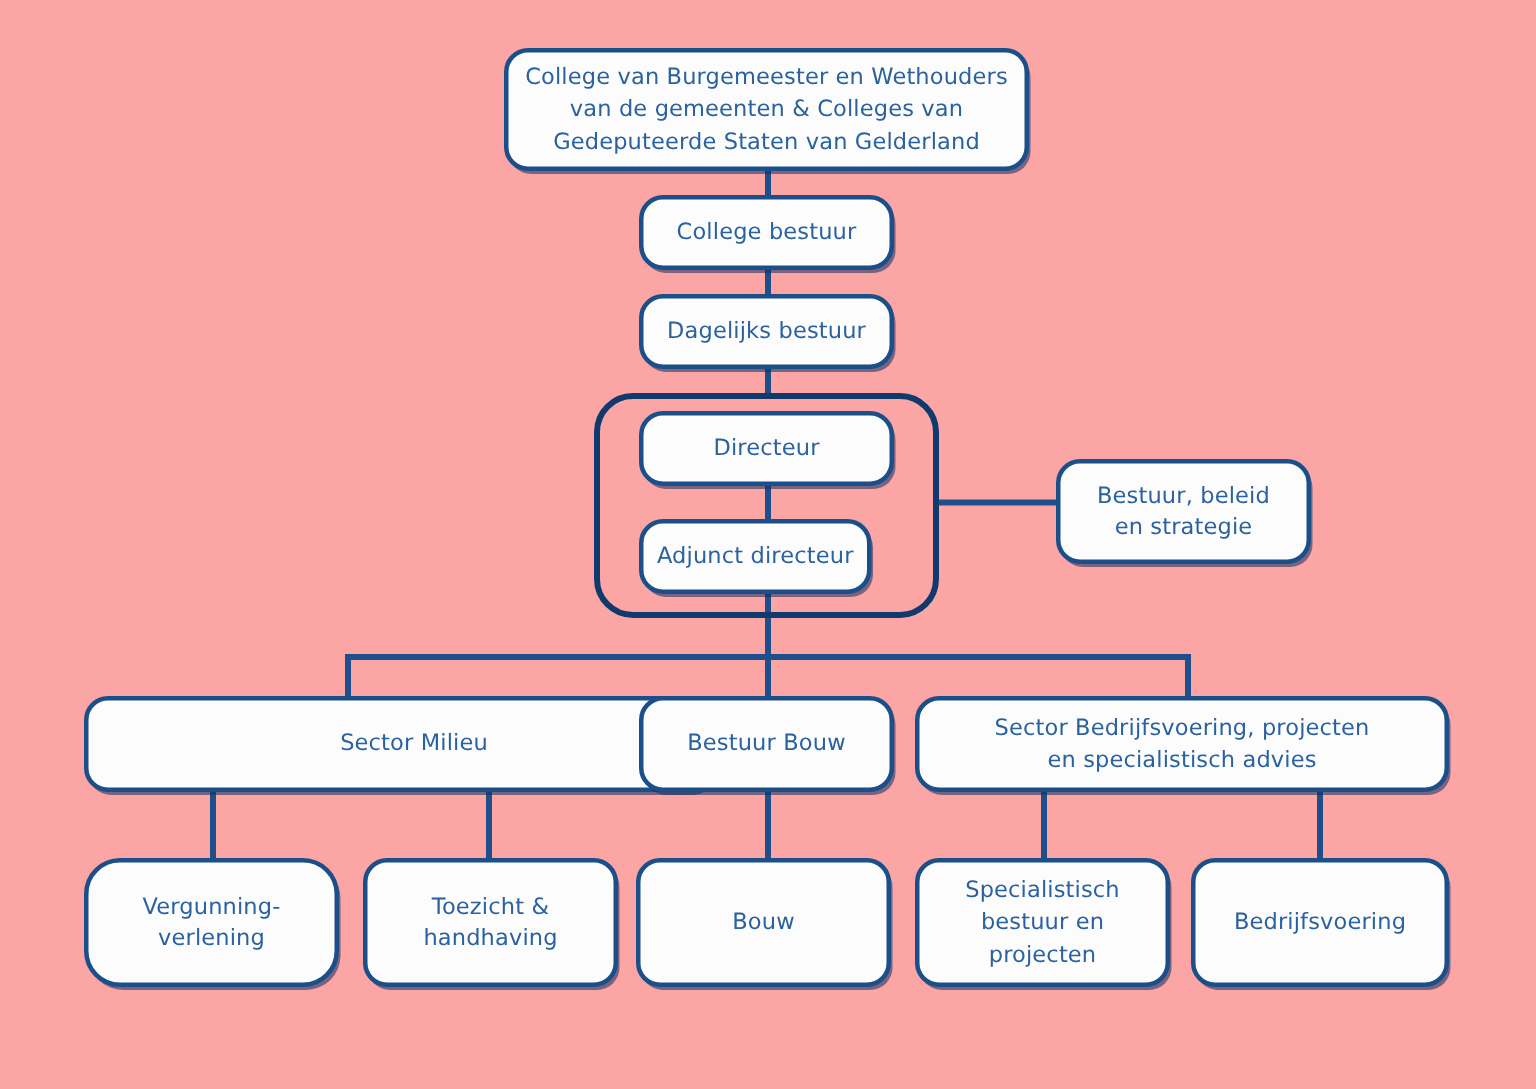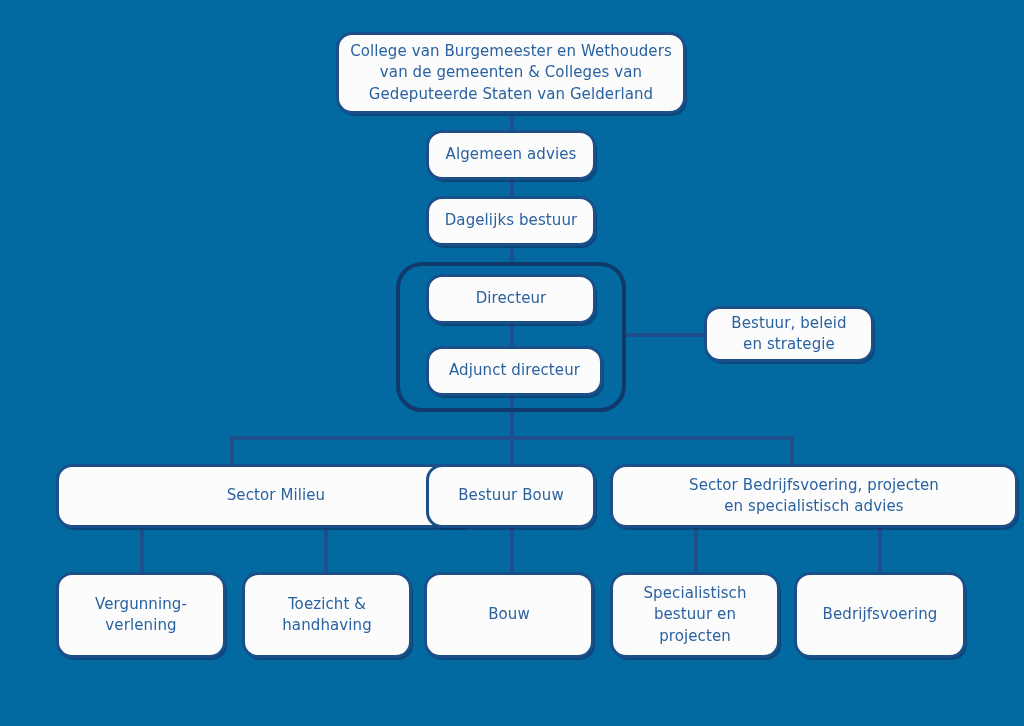--- a/index.html
+++ b/index.html
@@ -10,21 +10,21 @@
   body {
     width: 1024px;
     height: 726px;
     font-family: "DejaVu Sans", "Liberation Sans", sans-serif;
     overflow: hidden;
   }
   #chart {
     position: relative;
     width: 1024px;
     height: 726px;
-    background: #0369a1;
+    background: #fca5a5;
   }
 
   
   .line {
     position: absolute;
     background: #1F4E8C;
   }
   .line.v { width: 4px; }
   .line.h { height: 4px; }
 
@@ -91,54 +91,54 @@
 
   <div class="group-box" style="left:396px; top:262px; width:230px; height:150px;"></div>
 
   <div class="node" style="left:336px; top:32px; width:350px; height:82px;">
     <span class="label">College van Burgemeester en Wethouders
 van de gemeenten &amp; Colleges van
 Gedeputeerde Staten van Gelderland</span>
   </div>
 
   <div class="node" style="left:426px; top:130px; width:170px; height:50px;">
-    <span class="label">Algemeen advies</span>
+    <span class="label">College bestuur</span>
   </div>
 
   <div class="node" style="left:426px; top:196px; width:170px; height:50px;justify-content:center;">
     <span class="label">Dagelijks bestuur</span>
   </div>
 
   <div class="node" style="left:426px; top:274px; width:170px; height:50px;justify-content:flex-end;">
     <span class="label">Directeur</span>
   </div>
 
-  <div class="node" style="left:426px; top:346px; width:177px; height:50px;">
+  <div class="node" style="left:426px; top:346px; width:155px; height:50px;">
     <span class="label">Adjunct directeur</span>
   </div>
 
-  <div class="node" style="left:704px; top:306px; width:170px; height:56px;">
+  <div class="node" style="left:704px; top:306px; width:170px; height:70px;">
     <span class="label">Bestuur, beleid
 en strategie</span>
   </div>
 
   <div class="node" style="left:56px; top:464px; width:420px; height:64px;padding-left:28px;">
     <span class="label">Sector Milieu</span>
   </div>
 
   <div class="node" style="left:426px; top:464px; width:170px; height:64px;">
     <span class="label">Bestuur Bouw</span>
   </div>
 
-  <div class="node" style="left:610px; top:464px; width:408px; height:64px;">
+  <div class="node" style="left:610px; top:464px; width:356px; height:64px;">
     <span class="label">Sector Bedrijfsvoering, projecten
 en specialistisch advies</span>
   </div>
 
-  <div class="node" style="left:56px; top:572px; width:170px; height:86px;">
+  <div class="node" style="left:56px; top:572px; width:170px; height:86px;border-radius:24px;">
     <span class="label">Vergunning-
 verlening</span>
   </div>
 
   <div class="node" style="left:242px; top:572px; width:170px; height:86px;justify-content:center;">
     <span class="label">Toezicht &amp;
 handhaving</span>
   </div>
 
   <div class="node" style="left:424px; top:572px; width:170px; height:86px;">

